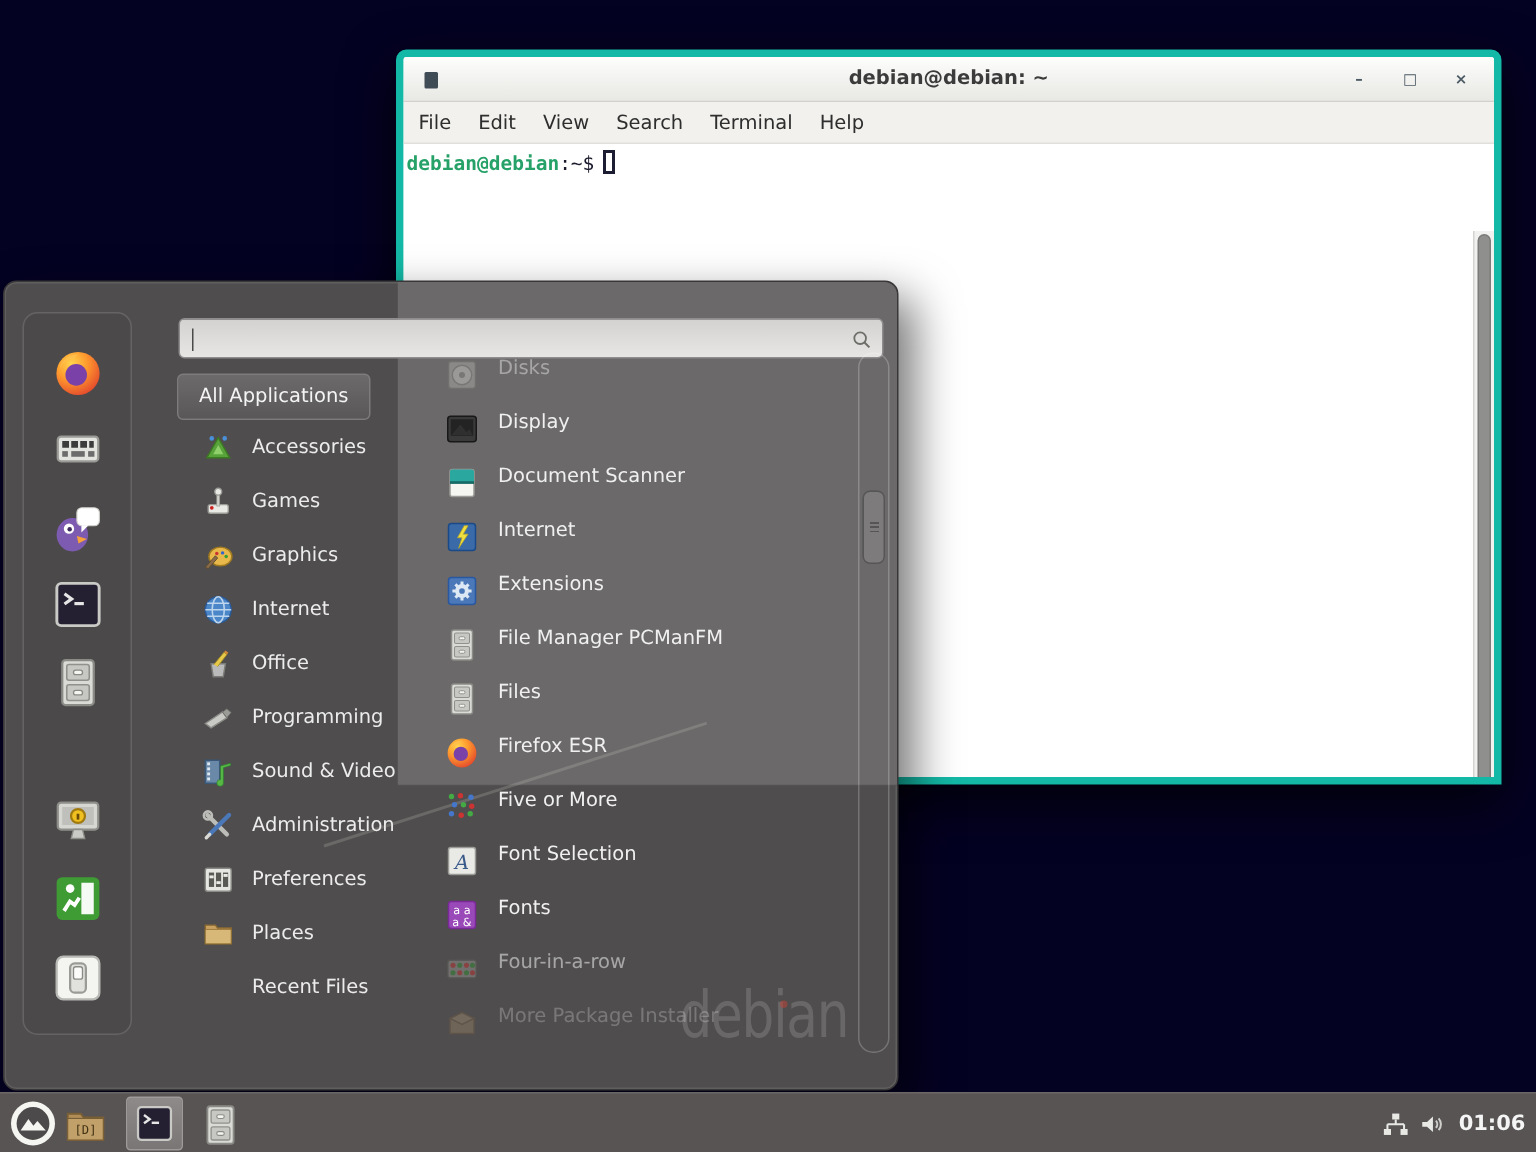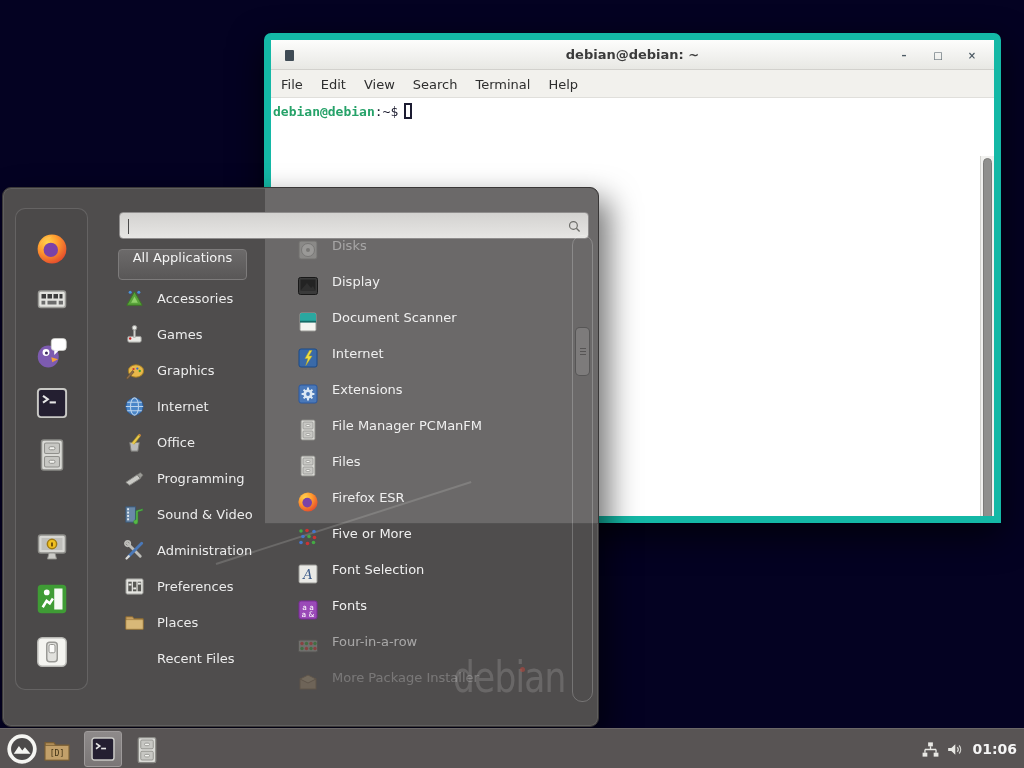--- a/index.html
+++ b/index.html
@@ -10,21 +10,21 @@
     font-family:"DejaVu Sans","Liberation Sans",sans-serif;
     font-size:13px;
     -webkit-font-smoothing:antialiased;
   }
   .icon { display:inline-block; line-height:0; }
   .icon svg { width:100%; height:100%; display:block; }
 
   
   #terminal {
     position:absolute; left:264px; top:33px; width:737px; height:490px;
-    border:7px solid #14b8a6; border-radius:7px 7px 0 0;
+    border:5px solid #14b8a6; border-radius:7px 7px 0 0;
     box-shadow:0 12px 34px rgba(0,0,0,.7);
     background:#fff; overflow:hidden;
   }
   #term-titlebar {
     position:relative; height:30px;
     background:linear-gradient(#fdfdfc,#e8e8e4);
     border-bottom:1px solid #d2d1cd;
   }
   #term-titlebar .win-icon { position:absolute; left:14px; top:10px; width:9px; height:11px;
     background:#3f4b55; border-radius:1px; }
@@ -101,24 +101,24 @@
     background:transparent; border:none; outline:none;
     font-family:inherit; font-size:13px; color:#2a2a2a;
   }
   #search-caret { position:absolute; left:8px; top:6px; width:1px; height:15px; background:#4a4a4a; }
   #search-magnifier { position:absolute; right:5px; top:5px; width:17px; height:17px; }
 
   #all-apps-btn {
     position:absolute; left:115px; top:61px; width:129px; height:31px; z-index:2;
     background:linear-gradient(#6c6a6a,#595757);
     border:1px solid #7d7b7b; border-radius:4px;
-    color:#f4f4f4; display:flex; justify-content:center;
+    color:#f4f4f4; display:flex; align-items:center; justify-content:center;
     cursor:pointer;
   }
-  #cat-list { position:absolute; left:115px; top:92px; width:172px; z-index:2; }
+  #cat-list { position:absolute; left:126px; top:92px; width:172px; z-index:2; }
   .cat-row { height:36px; display:flex; align-items:center; gap:11px; padding-left:5px; cursor:pointer; }
   .cat-row .icon { width:23px; height:23px; flex:0 0 23px; }
   .cat-row.noicon { padding-left:39px; }
   .cat-label { color:#ececec; }
 
   #app-list { position:absolute; left:285px; top:50px; width:282px; z-index:2; }
   .app-row { height:36px; display:flex; gap:12px; padding-left:8px; cursor:pointer; }
   .app-row .icon { width:24px; height:24px; flex:0 0 24px; }
   .app-label { color:#f0f0f0; }
   .app-row.faded-1 { opacity:.45; }

